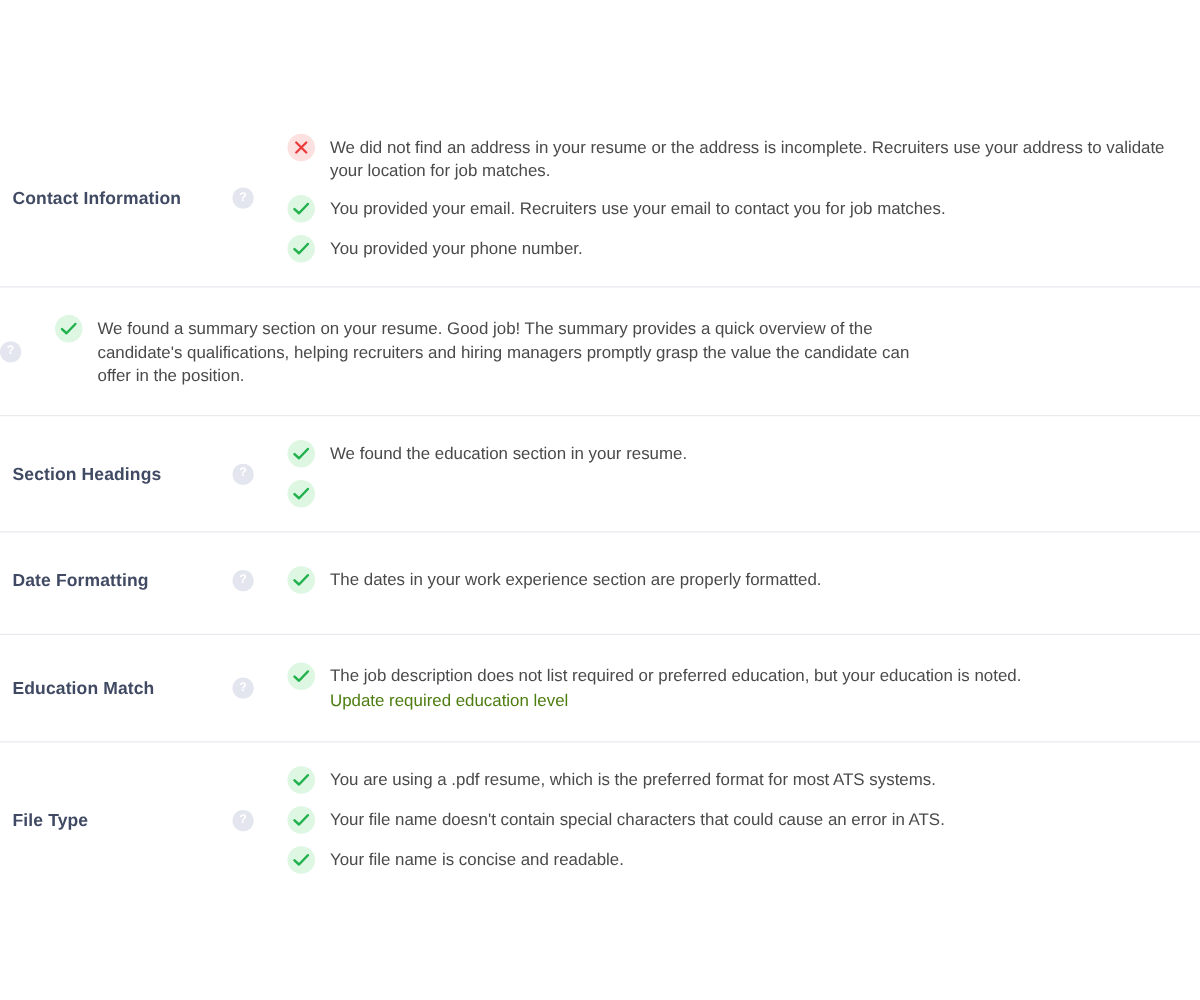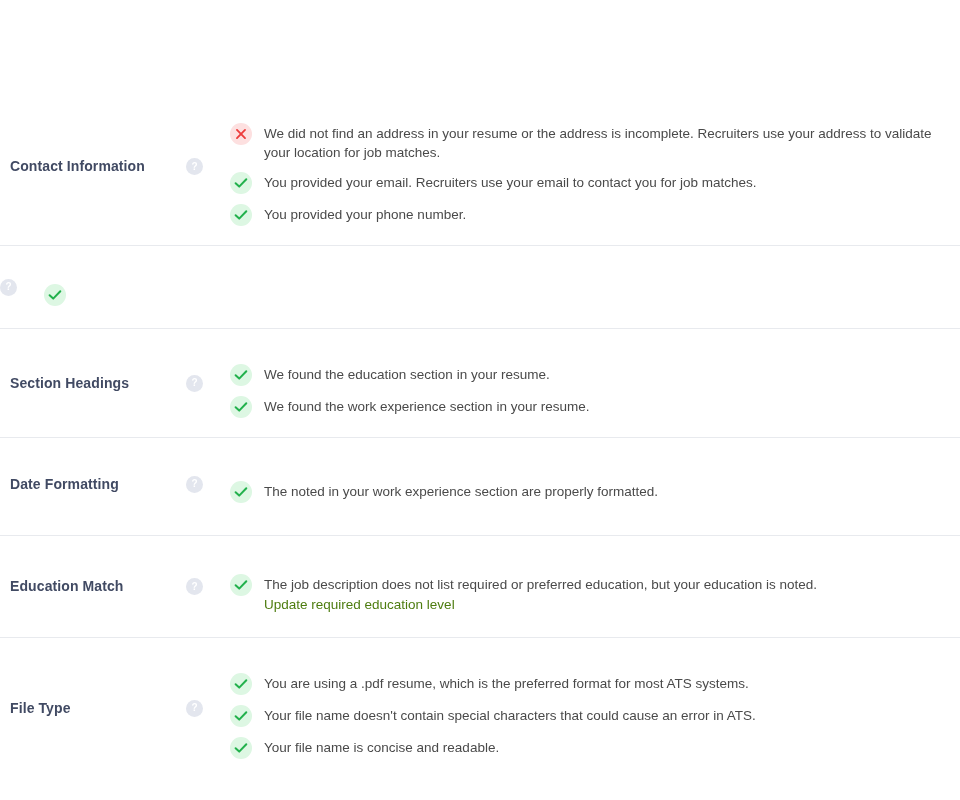--- a/index.html
+++ b/index.html
@@ -66,21 +66,20 @@
     align-items: center;
     justify-content: center;
     line-height: 1;
     cursor: pointer;
     user-select: none;
   }
 
   .items-cell {
     flex: 1 1 auto;
     padding: 0 10px 0 0;
-    margin-top: 16px;
   }
 
   .check-row {
     display: flex;
     align-items: flex-start;
     padding: 5px 0;
   }
 
   .status-icon {
     flex: 0 0 22px;
@@ -167,20 +166,23 @@
       <div class="help-cell">
         <span class="help-icon">?</span>
       </div>
       <div class="items-cell">
         <div class="check-row">
           <span class="status-icon pass">
             <svg width="16" height="16" viewBox="0 0 16 16" aria-hidden="true">
               <path d="M2.6 8.3 L6.2 11.6 L13.3 4.2" fill="none" stroke="#22b14c" stroke-width="2" stroke-linecap="round" stroke-linejoin="round"></path>
             </svg>
           </span>
+          <div>
+            <div class="check-text">We found a summary section on your resume. Good job! The summary provides a quick overview of the candidate's qualifications, helping recruiters and hiring managers promptly grasp the value the candidate can offer in the position.</div>
+          </div>
         </div>
       </div>
     </div>
     <div class="section pad-lg">
       <div class="section-label-cell">
         <div class="section-title">Section Headings</div>
       </div>
       <div class="help-cell">
         <span class="help-icon">?</span>
       </div>
@@ -194,42 +196,39 @@
           <div>
             <div class="check-text">We found the education section in your resume.</div>
           </div>
         </div>
         <div class="check-row">
           <span class="status-icon pass">
             <svg width="16" height="16" viewBox="0 0 16 16" aria-hidden="true">
               <path d="M2.6 8.3 L6.2 11.6 L13.3 4.2" fill="none" stroke="#22b14c" stroke-width="2" stroke-linecap="round" stroke-linejoin="round"></path>
             </svg>
           </span>
-          <div>
-            <div class="check-text">We found the work experience section in your resume.</div>
-          </div>
         </div>
       </div>
     </div>
     <div class="section pad-sm">
       <div class="section-label-cell">
         <div class="section-title">Date Formatting</div>
       </div>
       <div class="help-cell">
         <span class="help-icon">?</span>
       </div>
       <div class="items-cell">
         <div class="check-row">
           <span class="status-icon pass">
             <svg width="16" height="16" viewBox="0 0 16 16" aria-hidden="true">
               <path d="M2.6 8.3 L6.2 11.6 L13.3 4.2" fill="none" stroke="#22b14c" stroke-width="2" stroke-linecap="round" stroke-linejoin="round"></path>
             </svg>
           </span>
           <div>
-            <div class="check-text">The noted in your work experience section are properly formatted.</div>
+            <div class="check-text">The dates in your work experience section are properly formatted.</div>
           </div>
         </div>
       </div>
     </div>
     <div class="section pad-md">
       <div class="section-label-cell">
         <div class="section-title">Education Match</div>
       </div>
       <div class="help-cell">
         <span class="help-icon">?</span>

